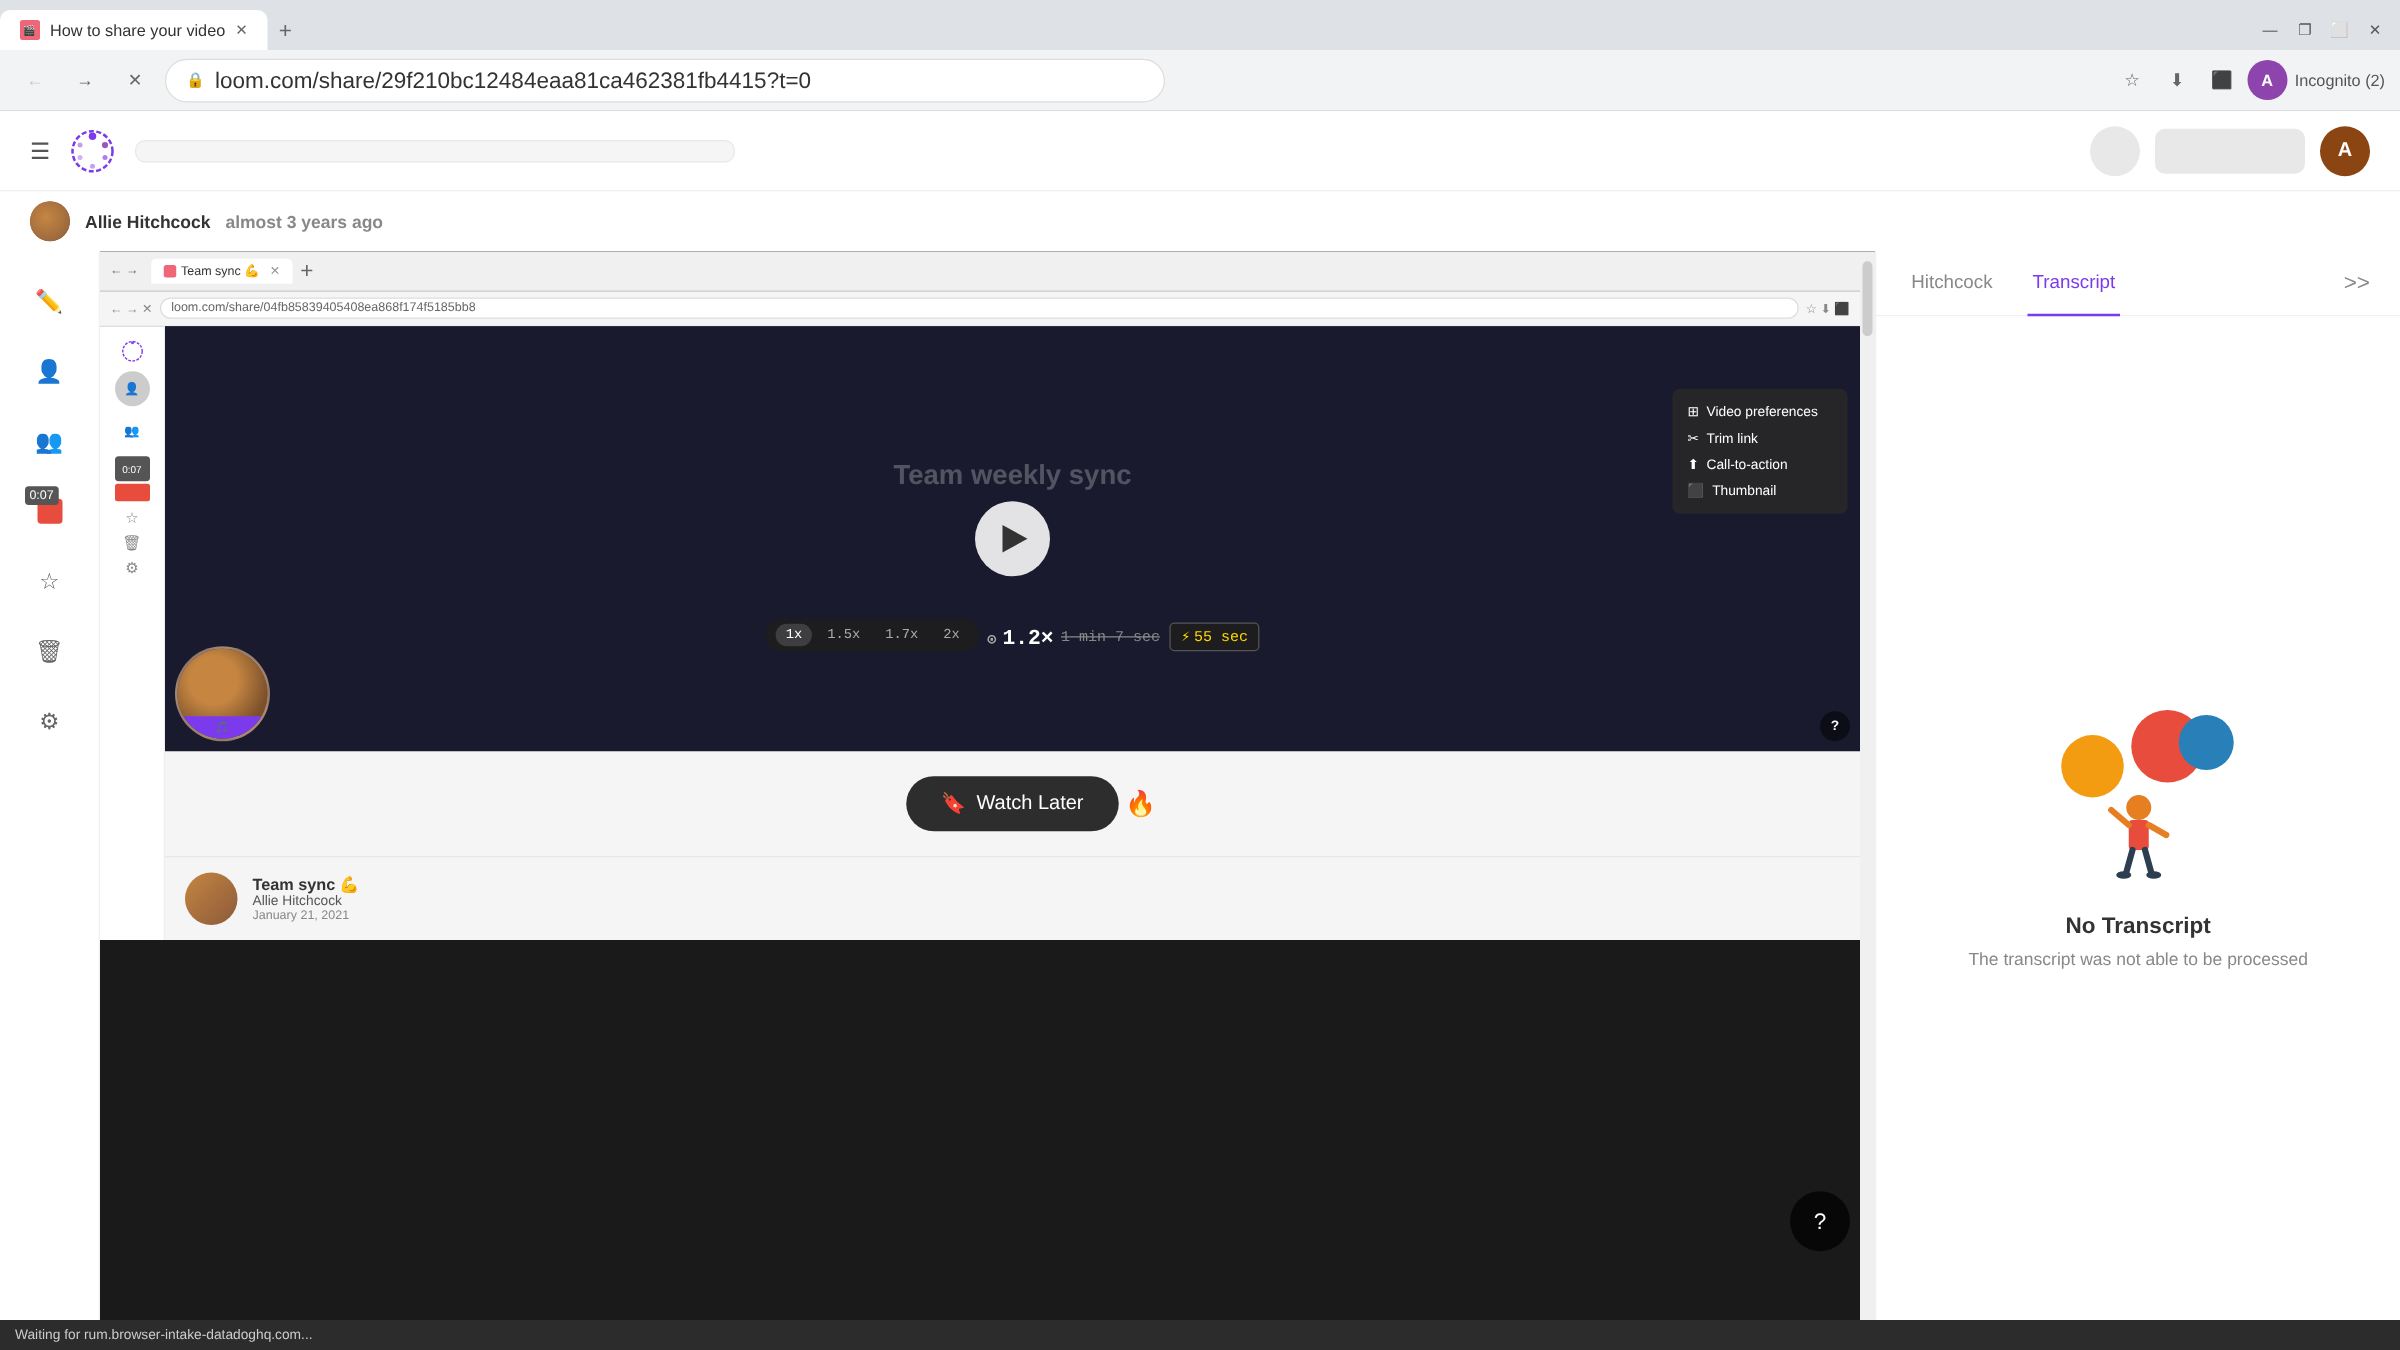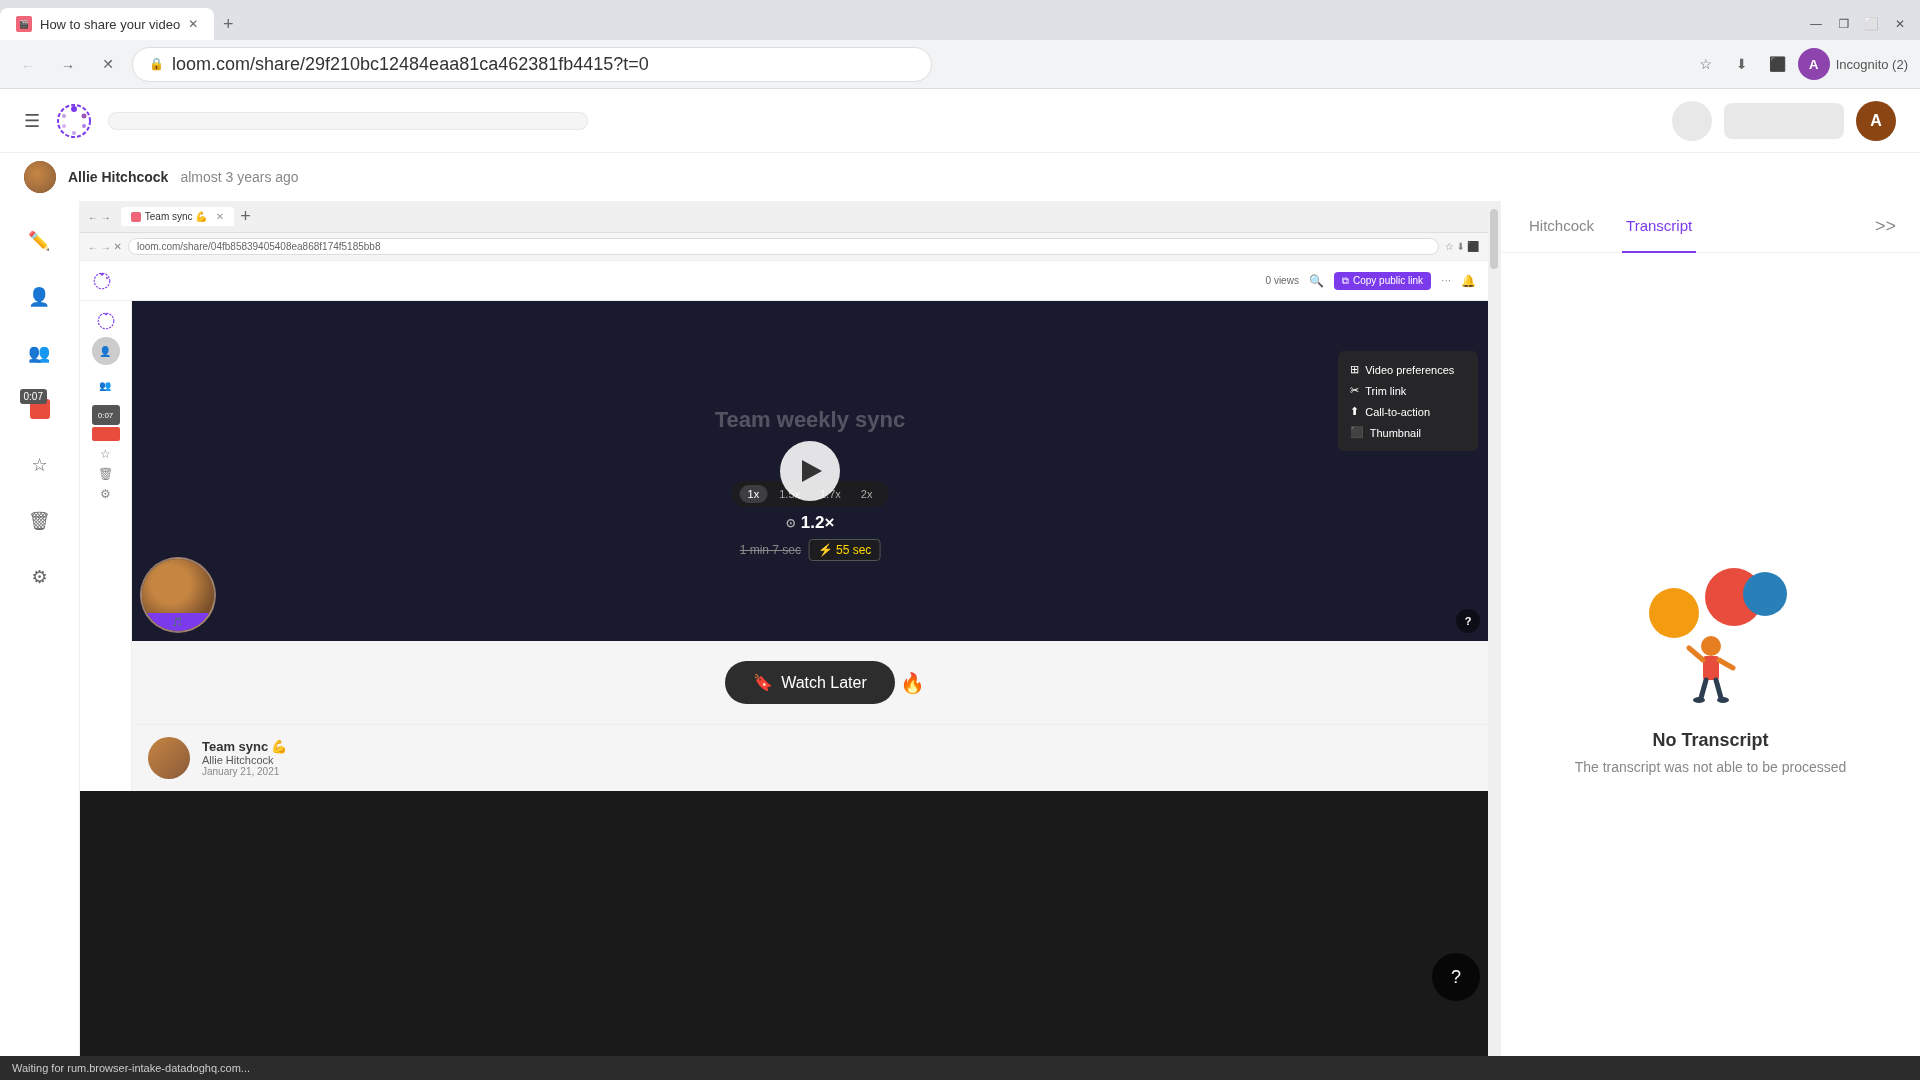--- a/index.html
+++ b/index.html
@@ -36,21 +36,21 @@
     .loom-logo { width: 36px; height: 36px; }
     .search-bar { flex: 1; max-width: 480px; background: #f5f5f5; border: 1px solid #e8e8e8; border-radius: 8px; padding: 8px 16px; font-size: 14px; color: #999; }
     .header-actions { margin-left: auto; display: flex; align-items: center; gap: 12px; }
     .header-avatar-placeholder { width: 40px; height: 40px; border-radius: 50%; background: #e8e8e8; }
     .header-btn-placeholder { width: 120px; height: 36px; border-radius: 8px; background: #e8e8e8; }
     .header-avatar { width: 40px; height: 40px; border-radius: 50%; background: #8b4513; display: flex; align-items: center; justify-content: center; color: white; font-weight: bold; font-size: 16px; }
 
     
     .sub-header { display: flex; align-items: center; padding: 8px 24px; gap: 12px; }
     .user-name { font-size: 14px; font-weight: 600; color: #333; }
-    .time-ago { font-size: 14px; color: #888; }
+    .time-ago { font-size: 14px; color: #888; font-weight: bold; }
 
     
     .main-content { display: flex; flex: 1; overflow: hidden; }
 
     
     .video-area { flex: 1; position: relative; background: #1a1a1a; overflow: hidden; }
 
     
     .sidebar { width: 80px; background: #fff; border-right: 1px solid #f0f0f0; display: flex; flex-direction: column; align-items: center; padding: 16px 0; gap: 8px; }
     .sidebar-item { width: 48px; height: 48px; border-radius: 8px; display: flex; align-items: center; justify-content: center; color: #666; cursor: pointer; font-size: 18px; }
@@ -182,36 +182,20 @@
         </div>
 
         <div style="background:#f5f5f5; height:28px; display:flex; align-items:center; padding:0 8px; gap:6px; border-bottom:1px solid #eee;">
           <span style="font-size:10px; color:#888;">← → ✕</span>
           <div style="flex:1; background:#fff; border:1px solid #ddd; border-radius:10px; padding:2px 8px; font-size:10px; color:#666;">
             <span>loom.com/share/04fb85839405408ea868f174f5185bb8</span>
           </div>
           <span style="font-size:10px; color:#888;">☆ ⬇ ⬛</span>
         </div>
 
-        <div style="background:#fff; height:40px; display:flex; align-items:center; padding:0 12px; gap:10px; border-bottom:1px solid #eee;">
-          <svg width="20" height="20" viewBox="0 0 36 36">
-            <circle cx="18" cy="18" r="14" fill="none" stroke="#7c3aed" stroke-width="2" stroke-dasharray="4 2"></circle>
-            <circle cx="18" cy="6" r="2.5" fill="#7c3aed"></circle>
-            <circle cx="27" cy="13" r="2" fill="#9b59b6"></circle>
-          </svg>
-          <div style="flex:1;"></div>
-          <span style="font-size:10px; color:#666;">0 views</span>
-          <span style="font-size:12px; color:#666;">🔍</span>
-          <div style="background:#7c3aed; color:white; border-radius:4px; padding:3px 8px; font-size:10px; display:flex; align-items:center; gap:4px;">
-            <span>⧉</span>
-            <span>Copy public link</span>
-          </div>
-          <span style="font-size:10px; color:#888;">···</span>
-          <span style="font-size:12px; color:#666;">🔔</span>
-        </div>
 
         <div style="display:flex; flex:1;">
 
           <div style="width:52px; background:#fff; border-right:1px solid #eee; display:flex; flex-direction:column; align-items:center; padding:10px 0; gap:6px;">
             <svg width="20" height="20" viewBox="0 0 36 36">
               <circle cx="18" cy="18" r="14" fill="none" stroke="#7c3aed" stroke-width="2" stroke-dasharray="4 2"></circle>
               <circle cx="18" cy="6" r="2" fill="#7c3aed"></circle>
             </svg>
             <div style="width:28px; height:28px; border-radius:50%; background:#ccc; display:flex; align-items:center; justify-content:center; font-size:10px;">👤</div>
             <div style="width:28px; height:28px; border-radius:50%; display:flex; align-items:center; justify-content:center; font-size:10px; color:#888;">👥</div>
@@ -227,21 +211,21 @@
           <div style="flex:1; position:relative;">
 
             <div style="width:100%; height:340px; background:#1a1a2e; position:relative; display:flex; align-items:center; justify-content:center;">
 
               <div style="position:absolute; top:35%; left:50%; transform:translate(-50%,-50%); color:rgba(255,255,255,0.25); font-size:22px; font-weight:bold; white-space:nowrap;">Team weekly sync</div>
 
               <div style="width:60px; height:60px; background:rgba(255,255,255,0.88); border-radius:50%; display:flex; align-items:center; justify-content:center; z-index:2;">
                 <div style="width:0; height:0; border-style:solid; border-width:11px 0 11px 20px; border-color:transparent transparent transparent #333; margin-left:4px;"></div>
               </div>
 
-              <div style="position:absolute; bottom:80px; left:50%; transform:translateX(-50%); display:flex; flex-direction:column; align-items:center; gap:6px;">
+              <div style="position:absolute; bottom:80px; left:50%; transform:translateX(-50%); display:flex; flex-direction:row; align-items:flex-end; gap:6px;font-family:Liberation Mono, monospace;">
                 <div style="display:flex; gap:4px; background:rgba(30,30,30,0.88); border-radius:20px; padding:4px 8px;">
                   <div style="padding:3px 8px; border-radius:16px; font-size:11px; background:rgba(255,255,255,0.15); color:white;">1x</div>
                   <div style="padding:3px 8px; border-radius:16px; font-size:11px; color:#aaa;">1.5x</div>
                   <div style="padding:3px 8px; border-radius:16px; font-size:11px; color:#aaa;">1.7x</div>
                   <div style="padding:3px 8px; border-radius:16px; font-size:11px; color:#aaa;">2x</div>
                 </div>
                 <div style="color:white; font-size:17px; font-weight:bold; display:flex; align-items:center; gap:5px;">
                   <span style="font-size:12px; color:#aaa;">⊙</span>
                   <span>1.2×</span>
                 </div>

